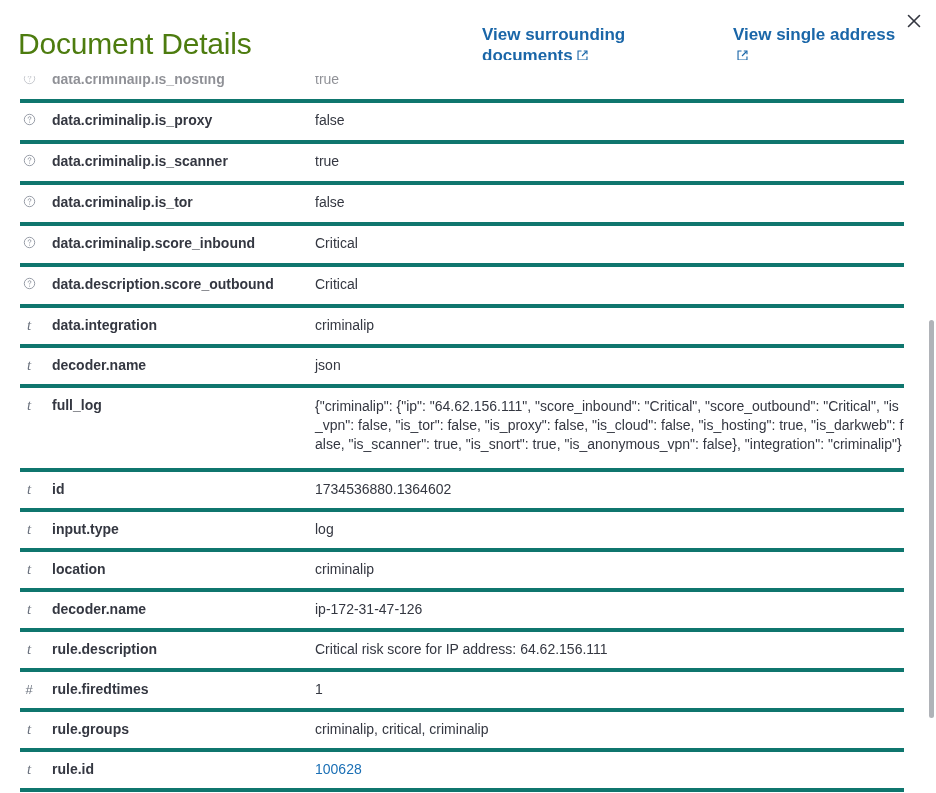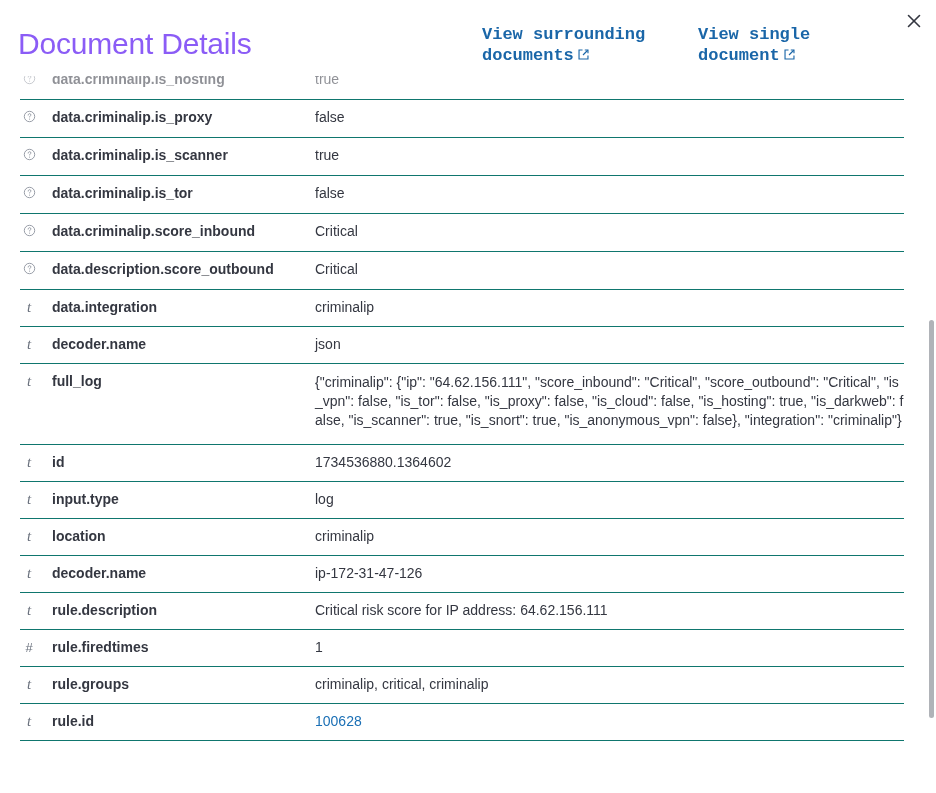--- a/index.html
+++ b/index.html
@@ -39,33 +39,32 @@
     pointer-events: none;
   }
 
   .page-title {
     position: absolute;
     left: 18px;
     top: 26px;
     font-size: 30px;
     font-weight: 300;
     line-height: 36px;
-    color: #8b5cf6;
+    color: #4d7c0f;
     letter-spacing: -0.2px;
     white-space: nowrap;
   }
 
   .header-links {
     position: absolute;
     left: 482px;
     top: 24px;
     display: flex;
     align-items: flex-start;
-    gap: 41px;
-    font-family: Liberation Mono, monospace;
+    gap: 76px;
   }
   .hdr-link {
     font-size: 17px;
     font-weight: bold;
     line-height: 21px;
     color: #1a66a8;
     text-decoration: none;
     cursor: pointer;
     display: block;
     max-width: 175px;
@@ -103,21 +102,21 @@
     overflow: hidden;
   }
 
   table.doc-table {
     width: 884px;
     margin-left: 20px;
     border-collapse: collapse;
     table-layout: fixed;
   }
   table.doc-table tr {
-    border-bottom: 1px solid #0f766e;
+    border-bottom: 4px solid #0f766e;
   }
   table.doc-table tr.clipped-row {
     opacity: 0.55;
   }
   table.doc-table td {
     padding: 8px 0 9px 0;
     vertical-align: top;
     font-size: 14px;
     line-height: 19px;
     color: #343741;
@@ -320,21 +319,21 @@
   <div class="flyout-header">
     <div class="page-title">Document Details</div>
 
     <div class="header-links">
       <a class="hdr-link" href="#"><span>View surrounding documents</span><span class="ext"><svg width="13" height="13" viewBox="0 0 16 16" fill="none" stroke="#1a66a8" stroke-width="1.4">
               <path d="M13.5 9.2v4.3H2.5V2.5h4.3"></path>
               <path d="M9.6 2.5h3.9v3.9"></path>
               <path d="M13.2 2.8L7.4 8.6"></path>
             </svg></span></a>
 
-      <a class="hdr-link" href="#"><span>View single document</span><span class="ext"><svg width="13" height="13" viewBox="0 0 16 16" fill="none" stroke="#1a66a8" stroke-width="1.4">
+      <a class="hdr-link" href="#"><span>View single address</span><span class="ext"><svg width="13" height="13" viewBox="0 0 16 16" fill="none" stroke="#1a66a8" stroke-width="1.4">
               <path d="M13.5 9.2v4.3H2.5V2.5h4.3"></path>
               <path d="M9.6 2.5h3.9v3.9"></path>
               <path d="M13.2 2.8L7.4 8.6"></path>
             </svg></span></a>
     </div>
 
     <button class="close-btn">
       <span>
         <svg width="16" height="16" viewBox="0 0 16 16" fill="none" stroke="#343741" stroke-width="1.6" stroke-linecap="round">
             <path d="M2.5 2.5l11 11"></path>

